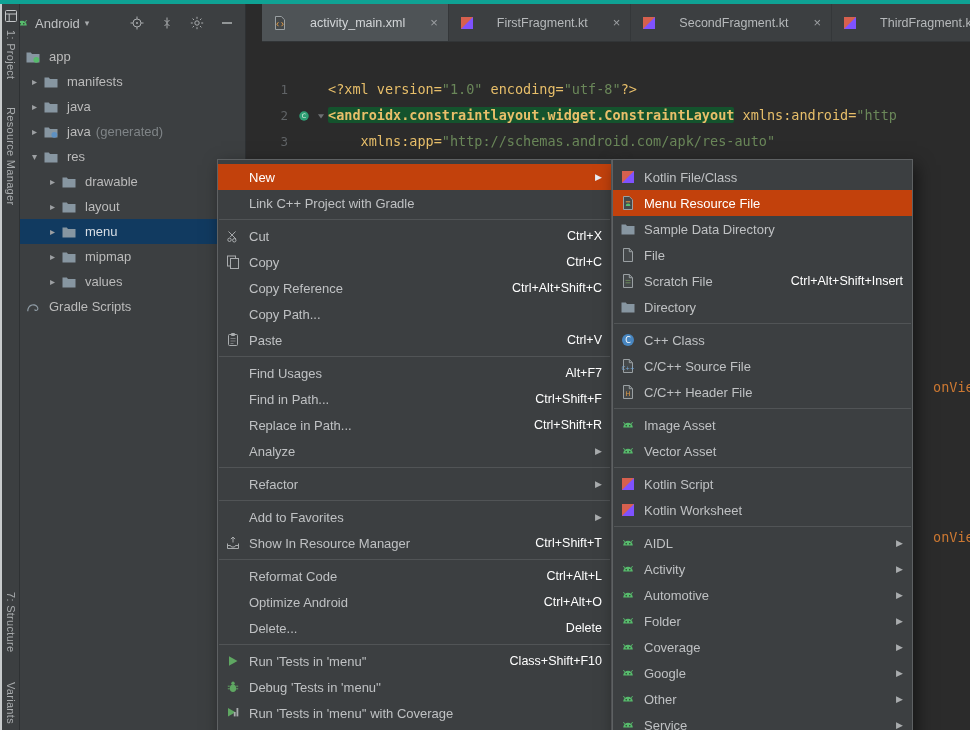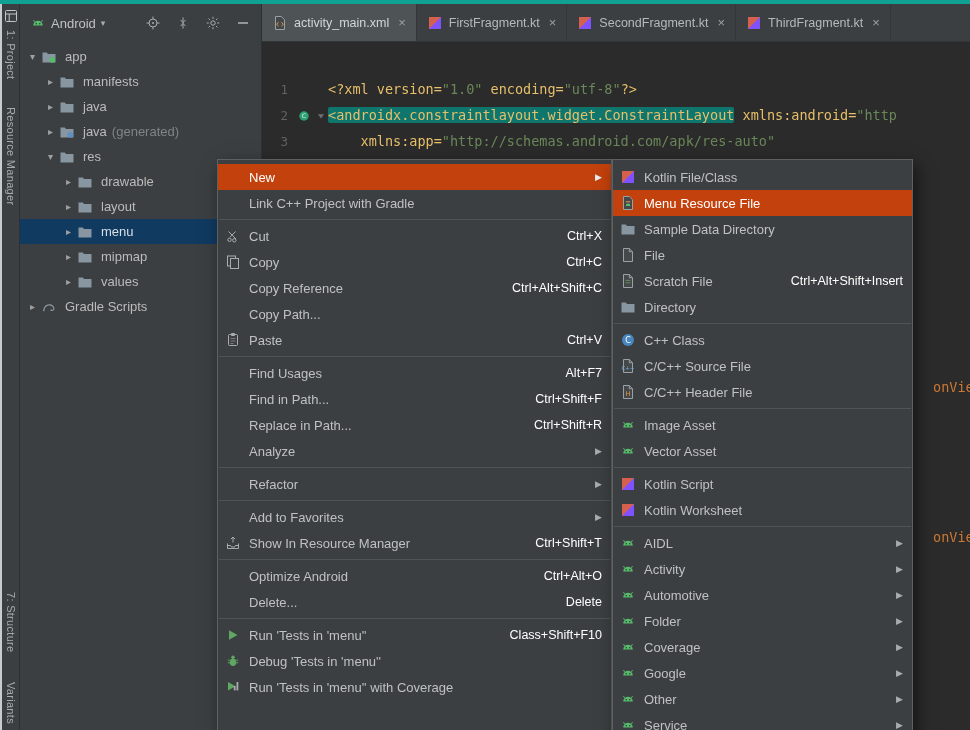--- a/index.html
+++ b/index.html
@@ -15,57 +15,57 @@
   .left-stripe{
     position:absolute;left:0;top:4px;width:20px;height:726px;background:#3C3F41;
     border-left:2px solid #C9CCCD;border-right:1px solid #2E3133;box-sizing:border-box;
     display:flex;flex-direction:column;align-items:center;z-index:6;
   }
   .v-label{writing-mode:vertical-rl;font-size:11px;color:#A9ACAE;letter-spacing:.3px;cursor:default;flex:none;}
   .stripe-icon{width:16px;height:16px;flex:none;display:flex;align-items:center;justify-content:center;}
 
   
   .project-panel{
-    position:absolute;left:20px;top:4px;width:242px;height:726px;background:#3C3F41;
+    position:absolute;left:4px;top:4px;width:242px;height:726px;background:#3C3F41;
     border-right:1px solid #2E3133;box-sizing:border-box;z-index:4;
   }
   .pp-toolbar{height:38px;display:flex;align-items:center;padding:0 8px 0 10px;}
   .pp-selector{display:flex;align-items:center;gap:5px;color:#BFC1C3;}
   .pp-chev{font-size:9px;color:#A9ACAE;}
   .pp-icons{margin-left:auto;display:flex;align-items:center;gap:10px;}
   .icon-btn{width:20px;height:20px;display:flex;align-items:center;justify-content:center;border-radius:3px;}
 
   .tree{padding-top:2px;}
   .tree-row{height:25px;display:flex;align-items:center;color:#BBBBBB;white-space:nowrap;}
   .tree-row.selected{background:#113A60;color:#D8DEE5;}
   .chev{width:17px;text-align:center;font-size:10px;color:#9DA0A3;flex:none;}
   .t-icon{width:18px;height:16px;margin-right:6px;flex:none;display:inline-flex;align-items:center;}
   .t-sec{color:#7F8487;margin-left:5px;}
 
   
   .tabbar{
     position:absolute;left:262px;top:4px;width:708px;height:38px;background:#3C3F41;
     display:flex;align-items:stretch;z-index:3;border-bottom:1px solid #323537;box-sizing:border-box;
   }
-  .tab{display:flex;align-items:center;gap:6px;padding:0 10px;font-size:12.5px;color:#B6B9BB;border-right:1px solid #343739;justify-content:center;}
+  .tab{display:flex;align-items:center;gap:22px;padding:0 10px;font-size:12.5px;color:#B6B9BB;border-right:1px solid #343739;justify-content:center;}
   .tab.selected{background:#4E5356;color:#D3D6D8;}
   .tab-icon{width:16px;height:16px;display:inline-flex;flex:none;}
   .tab-close{color:#9DA0A3;font-size:13px;margin-left:3px;}
 
   
   .editor{position:absolute;left:262px;top:42px;width:708px;height:688px;background:#2B2B2B;z-index:1;overflow:hidden;}
   .code{padding-top:34px;font-family:"DejaVu Sans Mono",monospace;font-size:13.5px;}
   .code-row{height:26px;display:flex;align-items:center;white-space:pre;}
   .ln{width:26px;text-align:right;color:#606366;font-size:12.5px;flex:none;font-family:"DejaVu Sans Mono",monospace;}
   .gslot{width:40px;flex:none;display:flex;align-items:center;gap:3px;padding-left:9px;box-sizing:border-box;}
   .gslot span{display:inline-flex;width:14px;height:14px;}
   .codetext{flex:1;overflow:hidden;white-space:pre;}
   .tk-tag{color:#E8BF6A;}
   .tk-str{color:#6A8759;}
-  .hl{background:#0f766e;border-radius:2px;}
+  .hl{background:#14532d;border-radius:2px;font-weight:bold;}
   .frag{position:absolute;font-family:"DejaVu Sans Mono",monospace;font-size:13.5px;color:#CC7832;}
   .frag-1{left:671px;top:337px;}
   .frag-2{left:671px;top:487px;}
 
   
   .menu{
     position:absolute;background:#3C3F41;border:1px solid #5E6163;box-sizing:border-box;
     box-shadow:4px 6px 16px rgba(0,0,0,.5);padding:4px 0;z-index:20;
   }
   .ctx{left:217px;top:159px;width:395px;}
@@ -395,20 +395,25 @@
           <path d="M2.5 10.5h3l1 1.5h3l1-1.5h3" stroke="#A9ACAE"></path>
           <path d="M8 2v5.5M5.9 4.1L8 2l2.1 2.1" stroke="#A9ACAE"></path>
         </svg>
       </span>
       <span class="mi-label">Show In Resource Manager</span>
       <span class="mi-short">Ctrl+Shift+T</span>
     </div>
     <div class="msep"></div>
     <div class="mi">
       <span class="mi-icon"></span>
+      <span class="mi-label">Reformat Code</span>
+      <span class="mi-short">Ctrl+Alt+L</span>
+    </div>
+    <div class="mi">
+      <span class="mi-icon"></span>
       <span class="mi-label">Optimize Android</span>
       <span class="mi-short">Ctrl+Alt+O</span>
     </div>
     <div class="mi">
       <span class="mi-icon"></span>
       <span class="mi-label">Delete...</span>
       <span class="mi-short">Delete</span>
     </div>
     <div class="msep"></div>
     <div class="mi">

